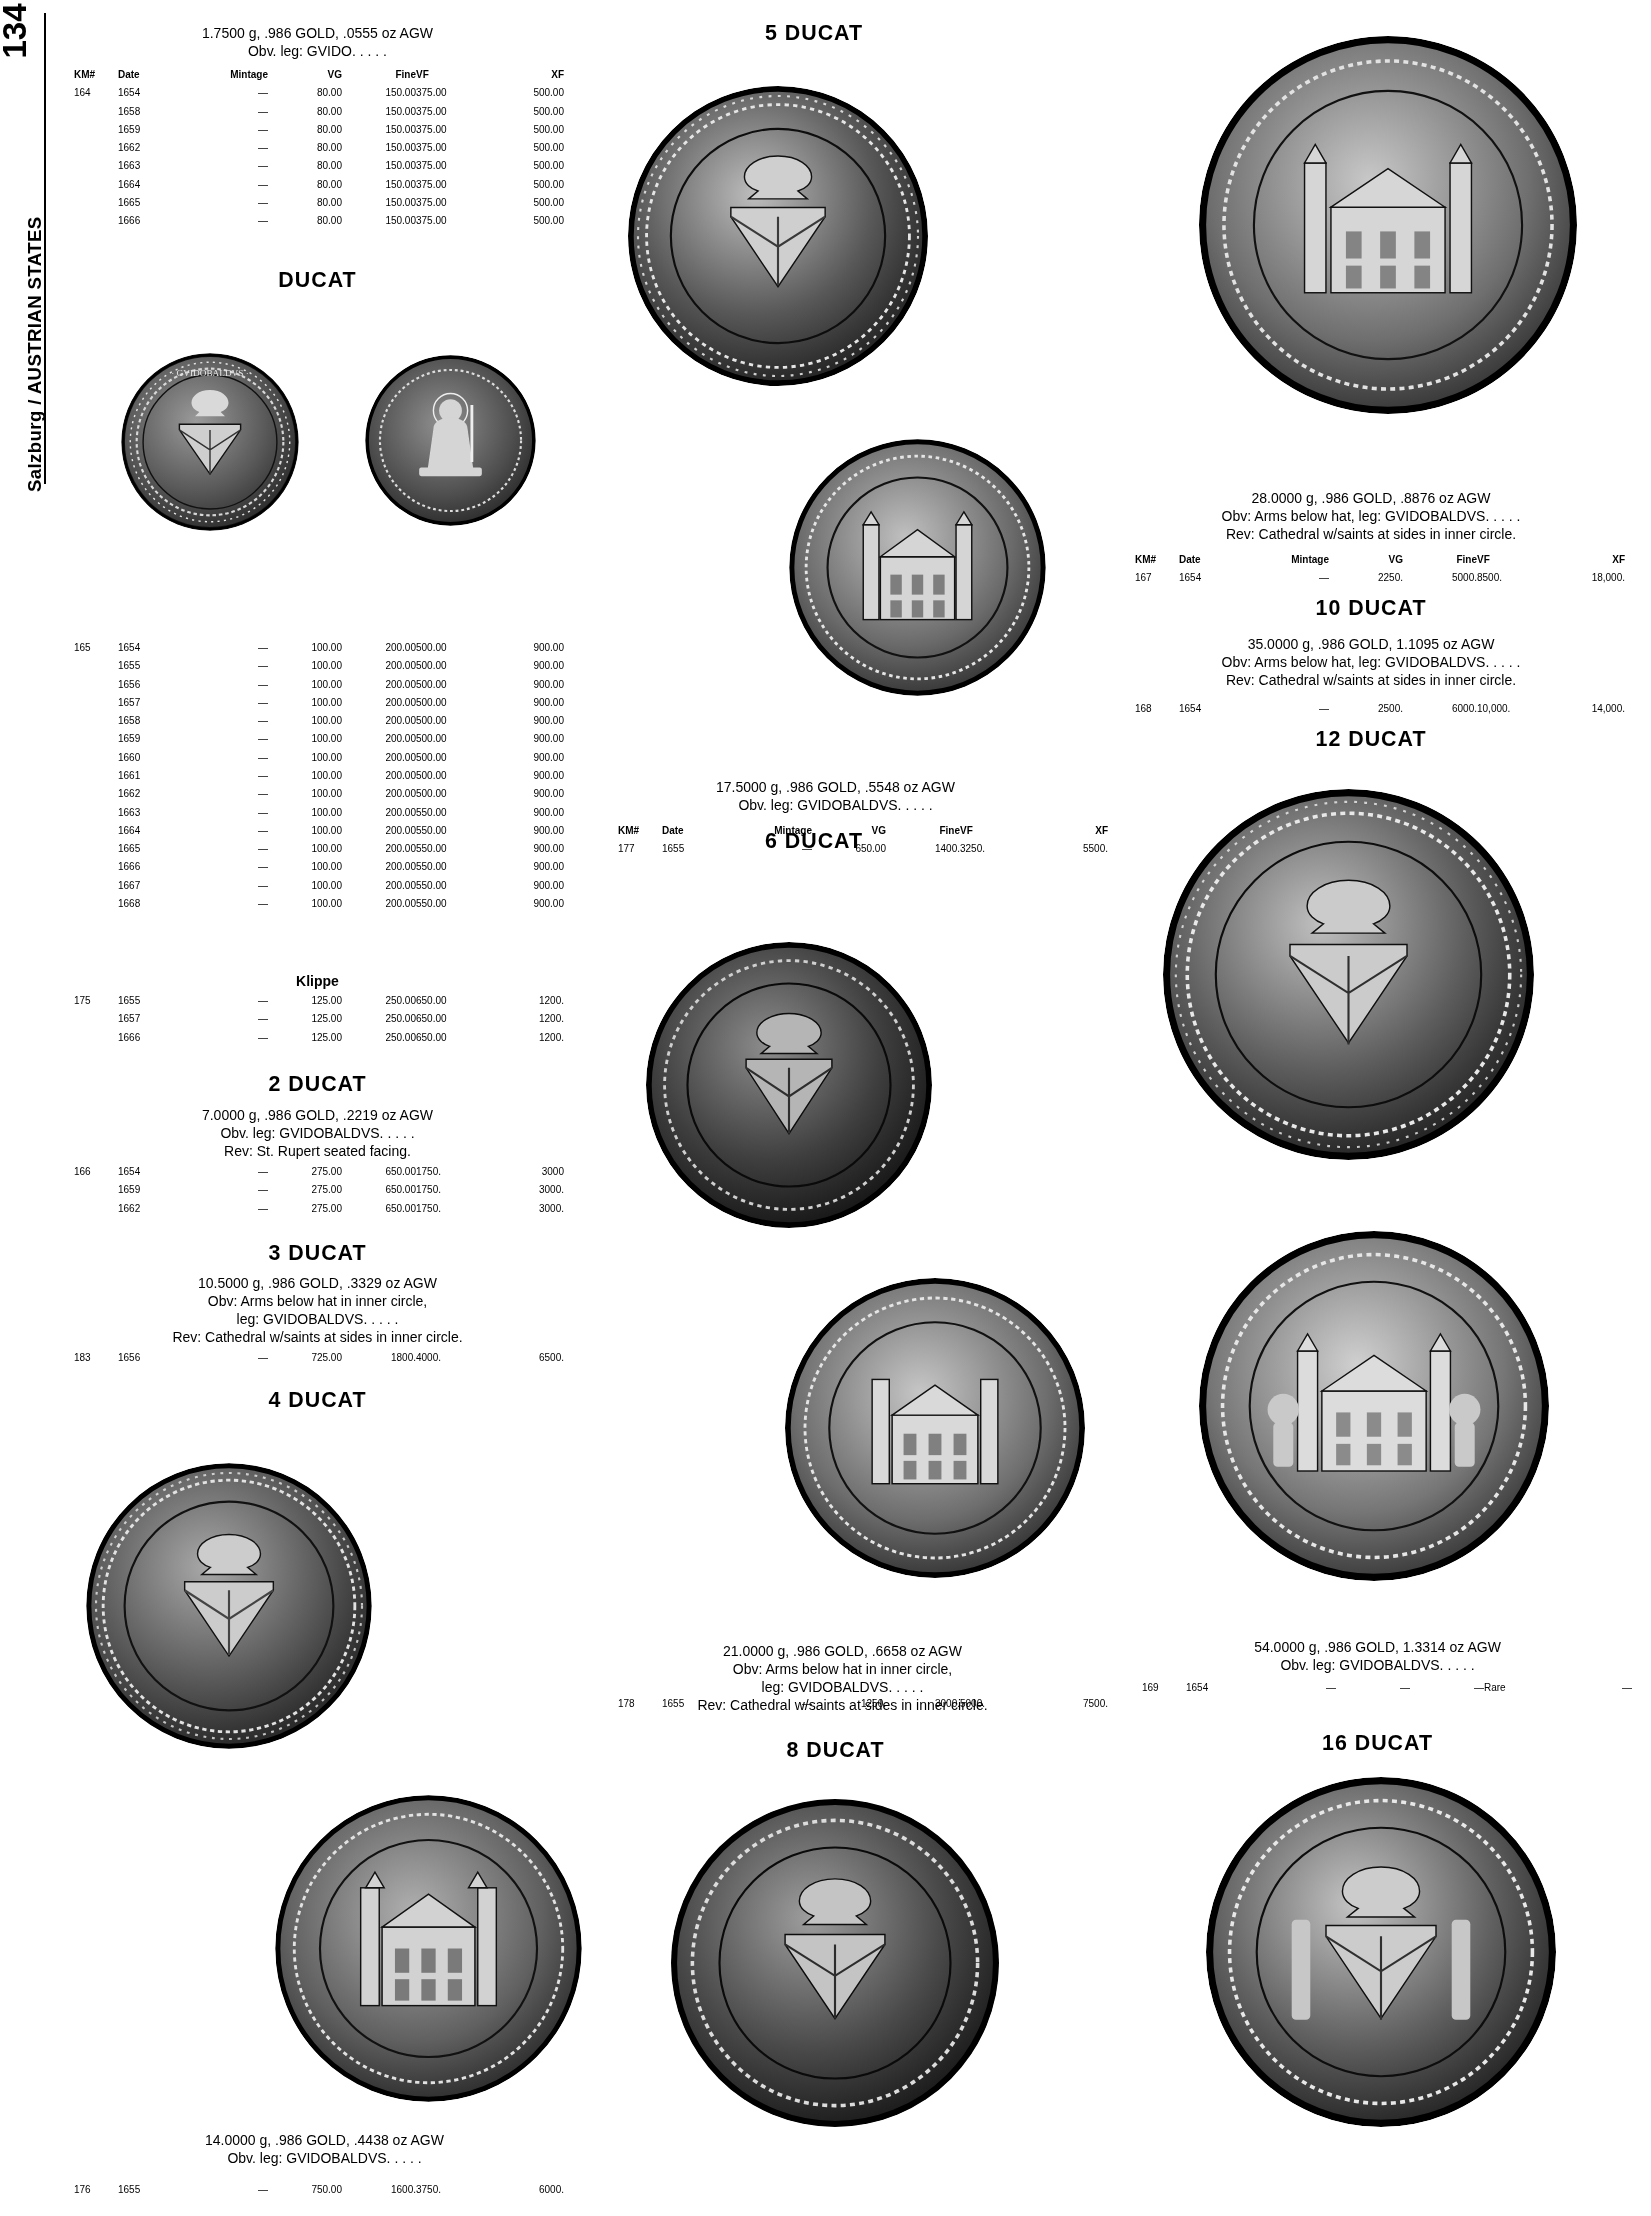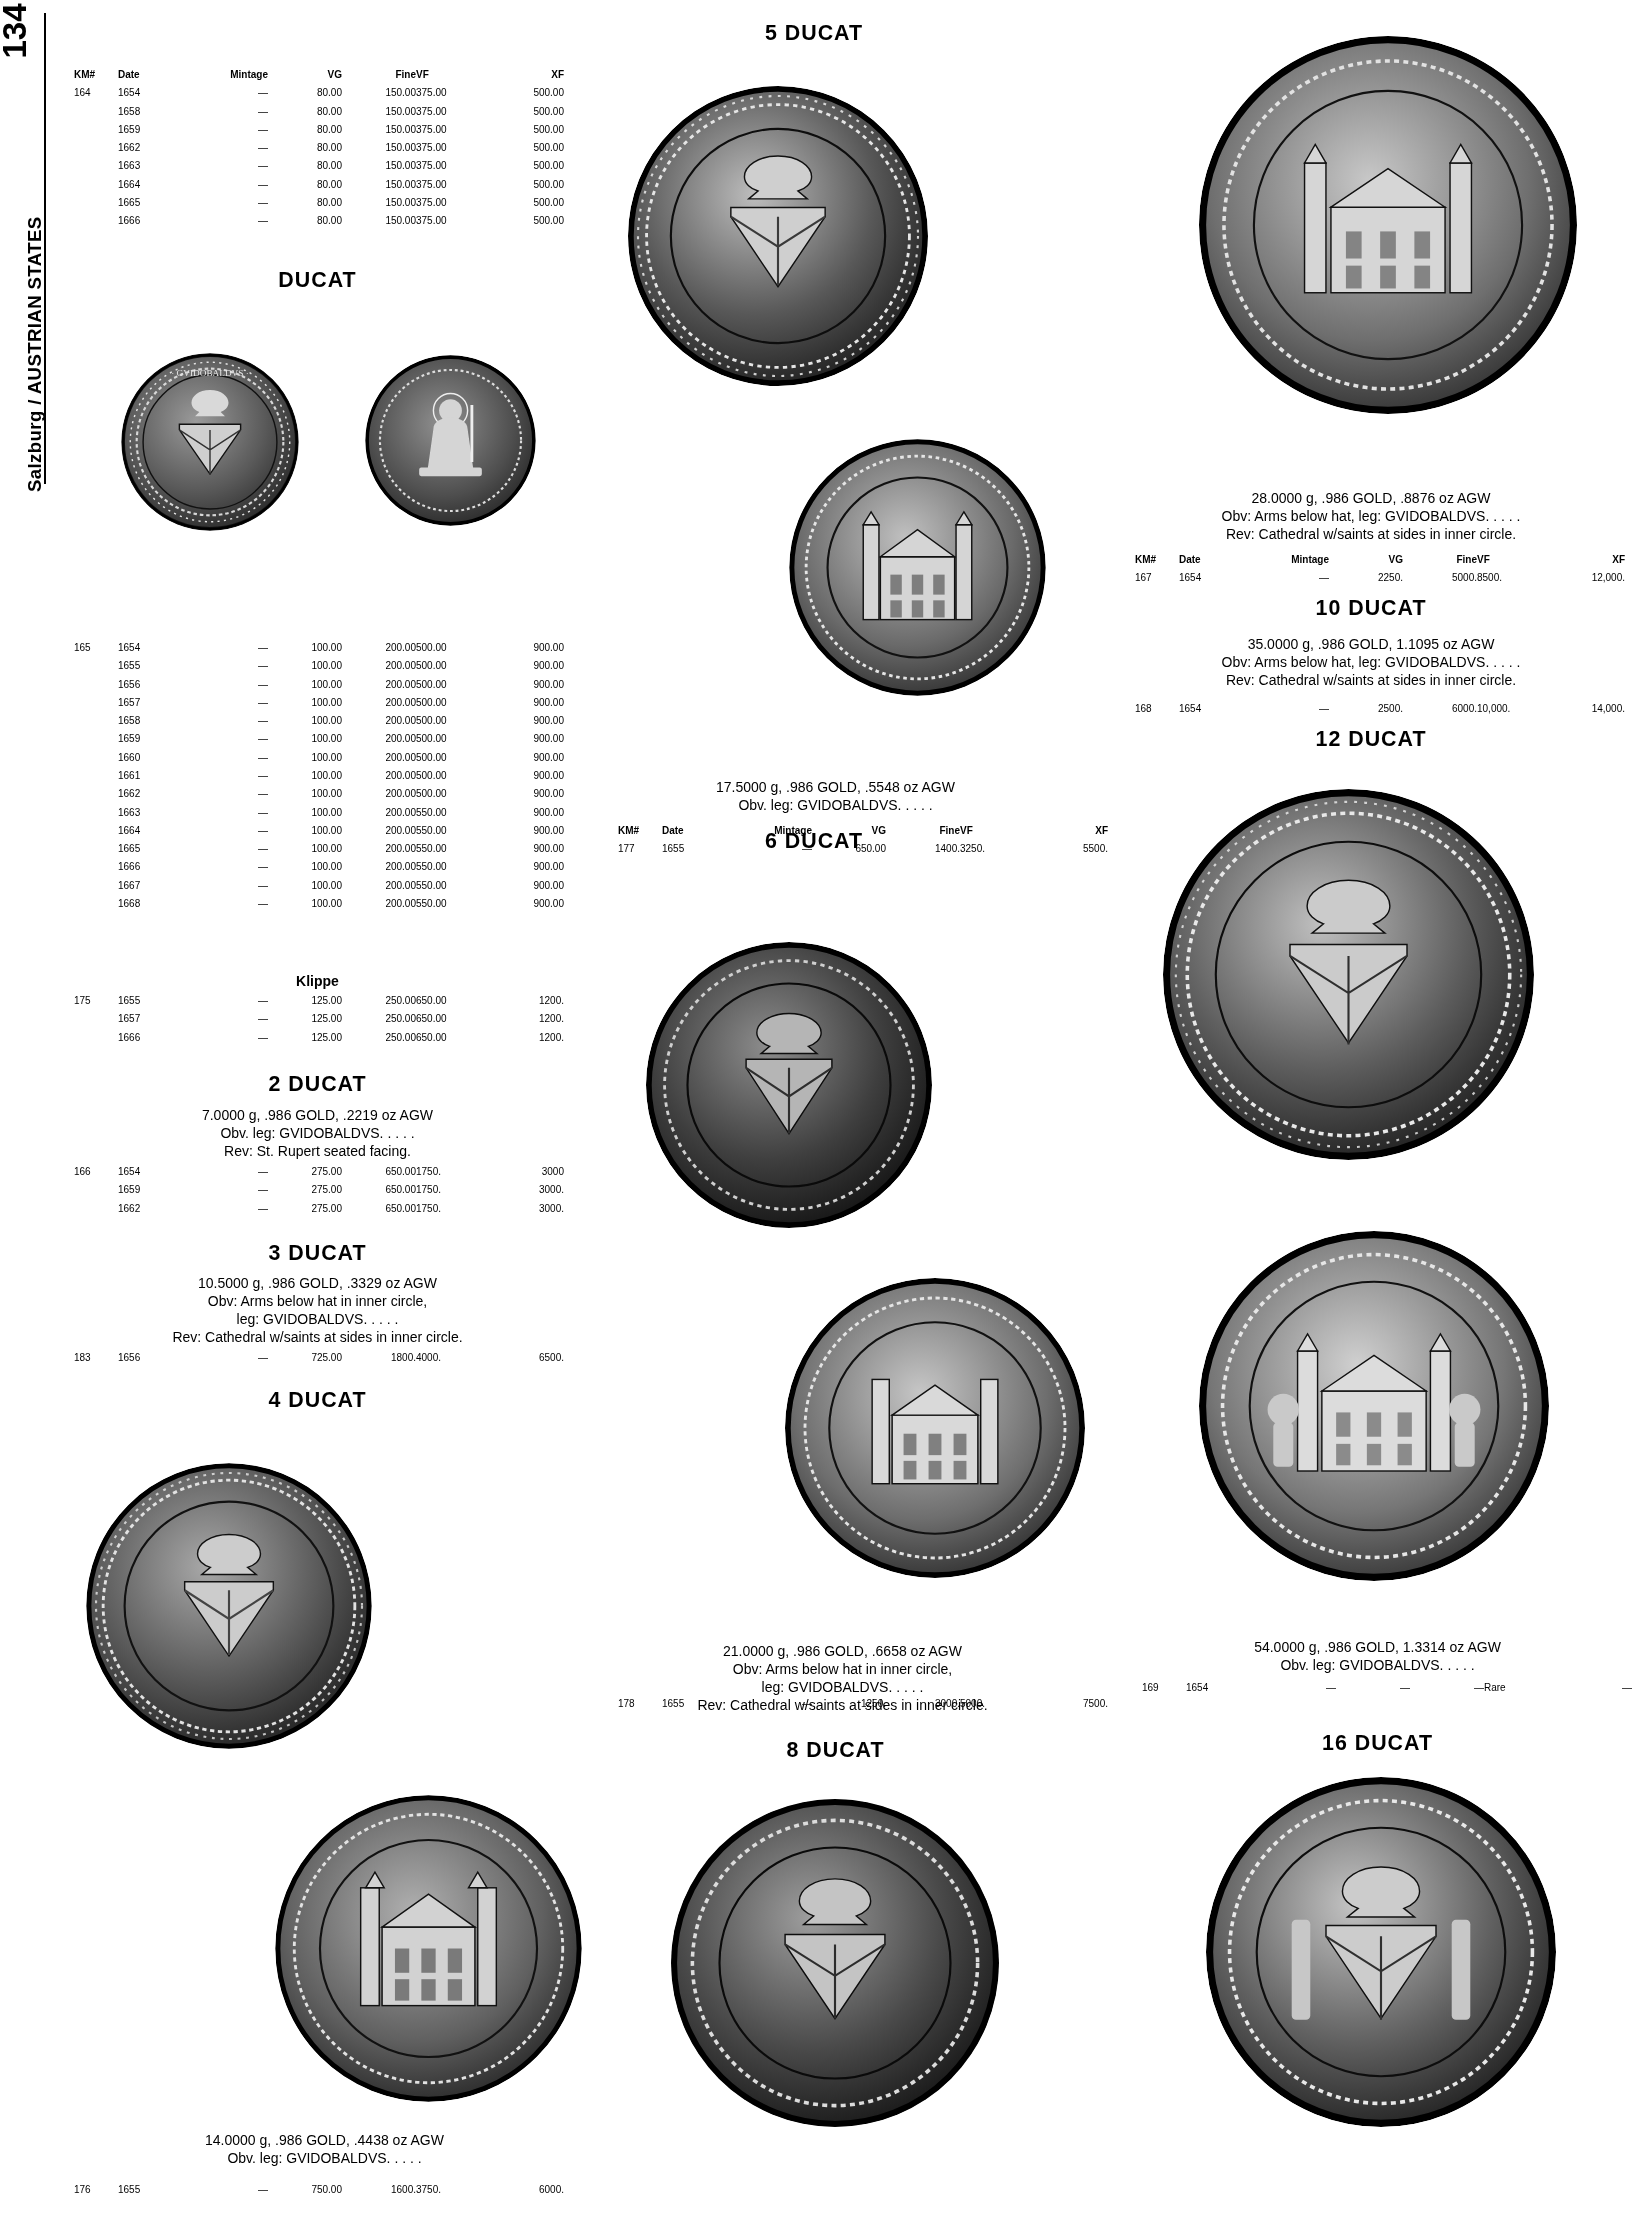--- a/index.html
+++ b/index.html
@@ -50,20 +50,24 @@
 <body>
 
 <div class="page">
 
   <div class="sidebar-head">
     <div class="pagenum" style="left:-10px;top:56px;">134</div>
     <div class="vtitle" style="left:18.6px;top:485px;">Salzburg / AUSTRIAN STATES</div>
   </div>
   <div class="vrule"></div>
 
+  <div class="blk ctr" style="left:64px;top:24px;width:507px;">
+    <div>1.7500 g, .986 GOLD, .0555 oz AGW</div>
+    <div>Obv. leg: GVIDO. . . . .</div>
+  </div>
 
   <div class="blk" style="left:74px;top:66px;">
     <table class="tbl">
       <tbody>
           <tr>
         <th class="c-km">KM#</th>
         <th class="c-date">Date</th>
         <th class="c-mint">Mintage</th>
         <th class="c-vg">VG</th>
         <th class="c-fine">Fine</th>
@@ -768,21 +772,21 @@
         <th class="c-vf">VF</th>
         <th class="c-xf">XF</th>
       </tr>
       <tr>
             <td class="c-km">167</td>
             <td class="c-date">1654</td>
             <td class="c-mint">—</td>
             <td class="c-vg">2250.</td>
             <td class="c-fine">5000.</td>
             <td class="c-vf">8500.</td>
-            <td class="c-xf">12,000.</td>
+            <td class="c-xf">18,000.</td>
           </tr>
     </tbody>
       </table>
   </div>
 
   <div class="hdr" style="position:absolute;left:1121px;top:596px;width:500px;">10  DUCAT</div>
 
   <div class="blk ctr" style="left:1121px;top:635px;width:500px;">
     <div>35.0000 g, .986 GOLD, 1.1095 oz AGW</div>
     <div>Obv: Arms below hat, leg: GVIDOBALDVS. . . . .</div>

